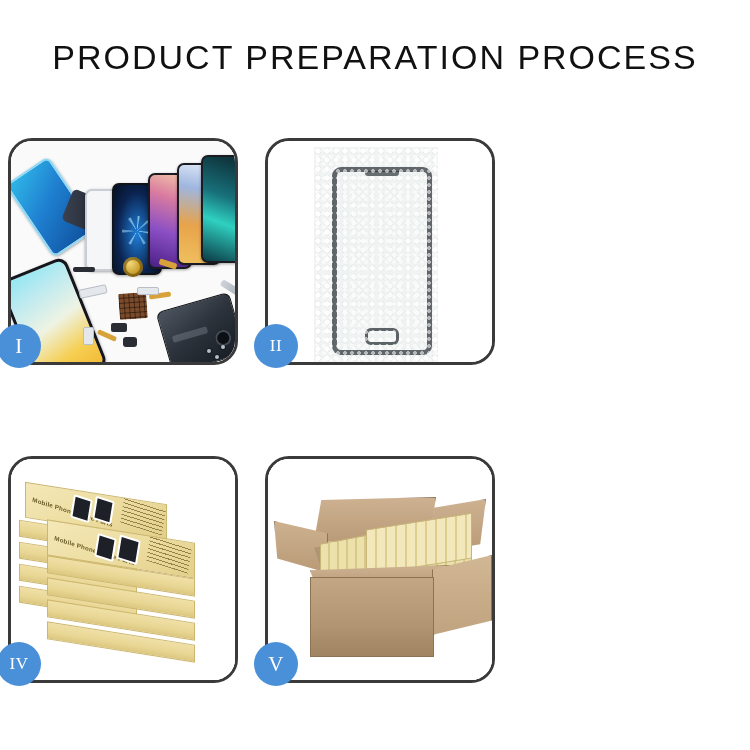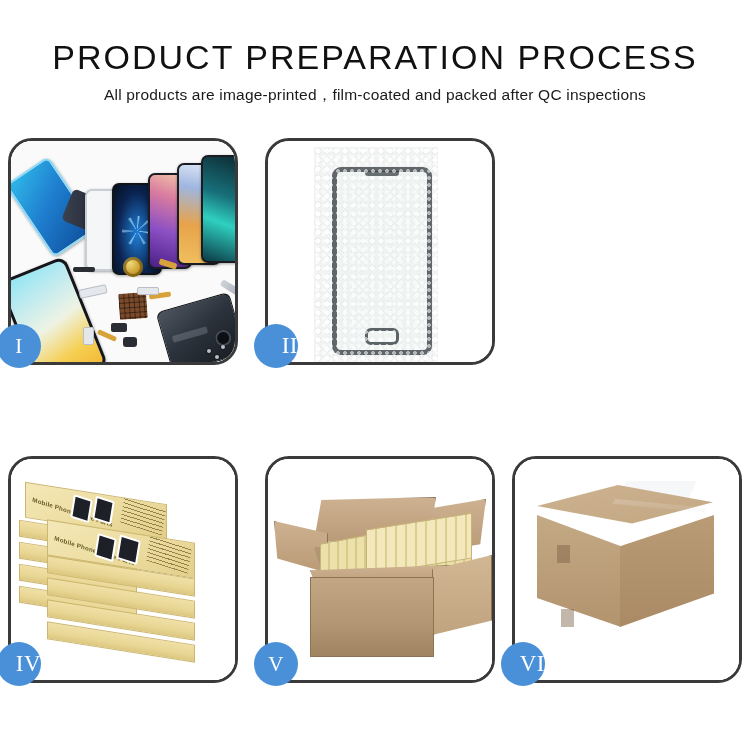--- a/index.html
+++ b/index.html
@@ -94,21 +94,21 @@
     border-radius: 50%;
     background: #4a90d9;
     color: #ffffff;
     font-family: "Liberation Serif", serif;
     font-size: 21px;
     line-height: 44px;
     text-align: center;
     letter-spacing: 0.5px;
     z-index: 5;
   }
-  .badge.wide { font-size: 23px; text-align: right; }
+  .badge.wide { font-size: 17px; }
   .badge.xwide { font-size: 16px; }
 
   
   .collage { position: absolute; inset: 0; background: #fafafa; }
   .ph {
     position: absolute;
     border-radius: 7px;
     box-shadow: 0 1px 3px rgba(0,0,0,.35);
   }
   .ph1 { 
@@ -417,21 +417,20 @@
     clip-path: polygon(18% 0%, 100% 0%, 84% 100%, 0% 100%);
   }
 </style>
 </head>
 <body>
 
 <div class="page">
 
   <div class="header">
     <h1 class="title">PRODUCT PREPARATION PROCESS</h1>
-    <p class="subtitle">All products are image-printed，film-coated and packed after QC inspections</p>
   </div>
 
   <div class="grid">
 
     <div class="panel r0 c0">
       <div class="photo">
         <div class="collage">
           <div class="ph ph1">
               <div class="ph1b"></div>
             </div>
@@ -521,29 +520,15 @@
           <div class="boxes-in"></div>
           <div class="boxes-in2"></div>
           <div class="flap flap-front"></div>
           <div class="cart-side"></div>
           <div class="cart-front"></div>
         </div>
       </div>
       <div class="badge">V</div>
     </div>
 
-    <div class="panel r1 c2">
-      <div class="photo">
-        <div class="p6">
-          <div class="c6-tape"></div>
-          <div class="c6-top"></div>
-          <div class="c6-seam"></div>
-          <div class="c6-left"></div>
-          <div class="c6-right"></div>
-          <div class="c6-tab" style="left:42px;top:86px;"></div>
-          <div class="c6-tab" style="left:46px;top:150px;"></div>
-        </div>
-      </div>
-      <div class="badge wide">VI</div>
-    </div>
 
   </div>
 </div>
 
 </body></html>

